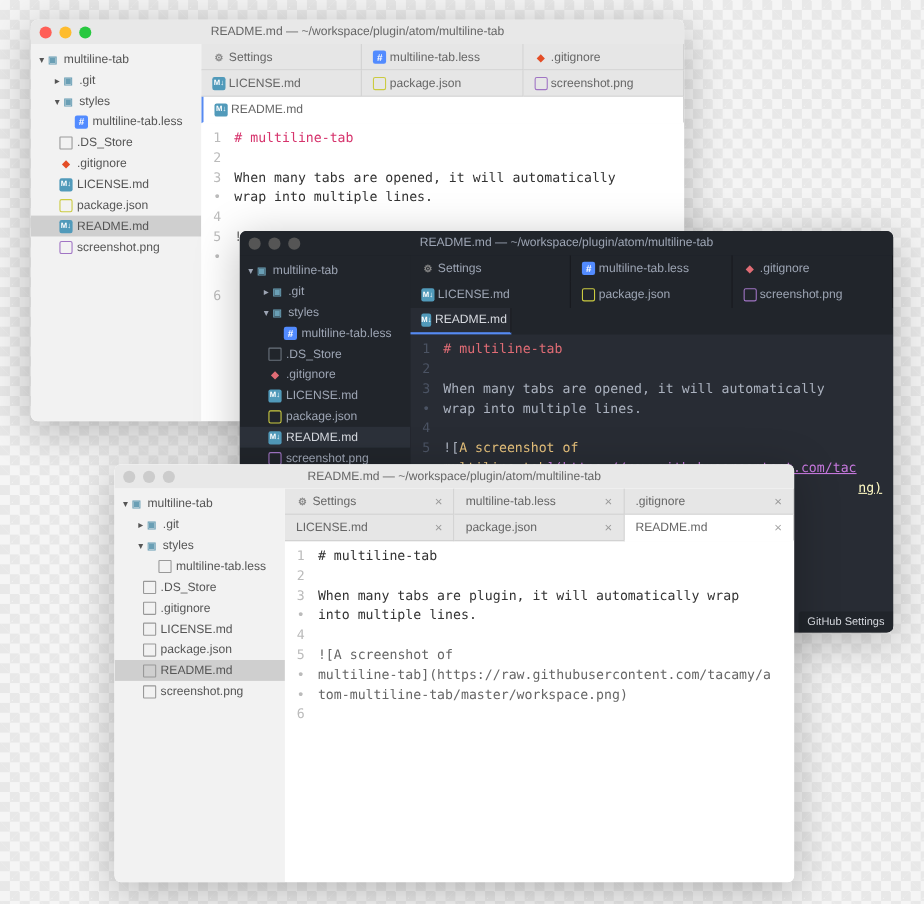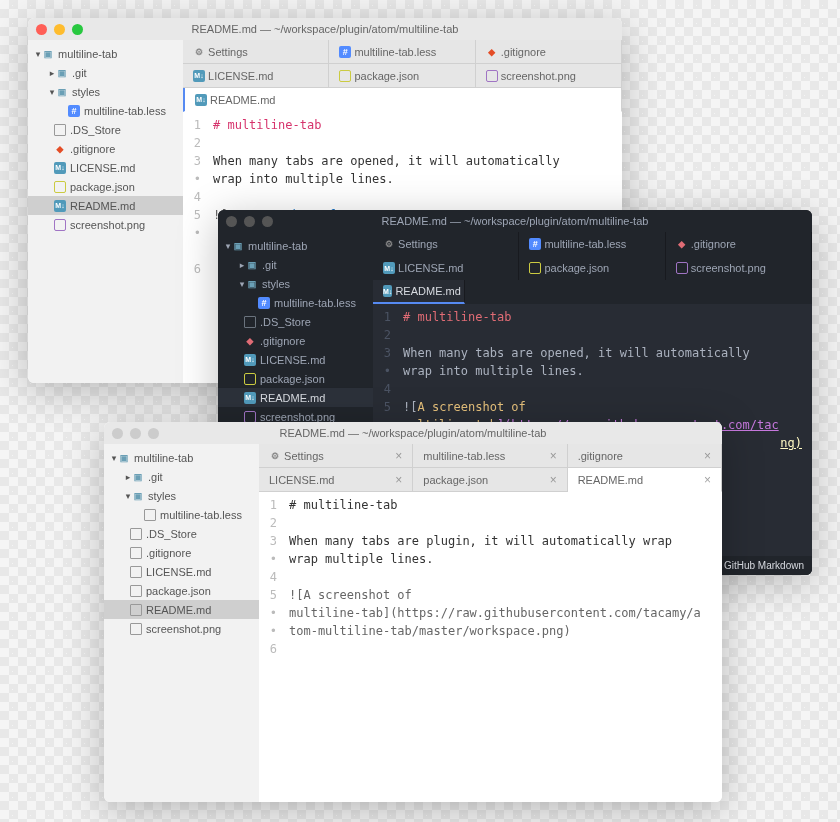--- a/index.html
+++ b/index.html
@@ -234,21 +234,21 @@
 &nbsp;
 <span>When many tabs are opened, it will automatically</span>
 <span>wrap into multiple lines.</span>
 &nbsp;
 <span style="color:#abb2bf">![</span><span style="color:#e5c07b">A screenshot of</span>
 <span style="color:#e5c07b">multiline-tab</span><span style="color:#c678dd;text-decoration:underline">](https://raw.githubusercontent.com/tac</span>
 <span style="position:absolute;right:10px;color:#fef9c3;text-decoration:underline">ng)</span></div>
    </div>
   </div>
  </div>
- <div class="badge-git">GitHub Markdown</div>
+ <div class="badge-git">GitHub Settings</div>
 </div>
 
 <div class="window win-light" style="left:104px;top:422px;width:618px;height:380px">
  <div class="titlebar">
   <div class="traffic">
    <div class="dot" style="background:#ccc"></div>
    <div class="dot" style="background:#ccc"></div>
    <div class="dot" style="background:#ccc"></div>
   </div>
   <div class="title">README.md — ~/workspace/plugin/atom/multiline-tab</div>
@@ -331,21 +331,21 @@
             <div>•</div>
             <div>4</div>
             <div>5</div>
             <div>•</div>
             <div>•</div>
             <div>6</div>
           </div>
     <div class="code"><span># multiline-tab</span>
 &nbsp;
 <span>When many tabs are plugin, it will automatically wrap</span>
-<span>wrap multiple lines.</span>
+<span>into multiple lines.</span>
 &nbsp;
 <span class="c-g">![</span><span class="c-str">A screenshot of</span>
 <span class="c-str">multiline-tab</span><span class="c-str">](https://raw.githubusercontent.com/tacamy/a</span>
 <span class="c-str">tom-multiline-tab/master/workspace.png)</span></div>
    </div>
   </div>
  </div>
 
 </div>
 

